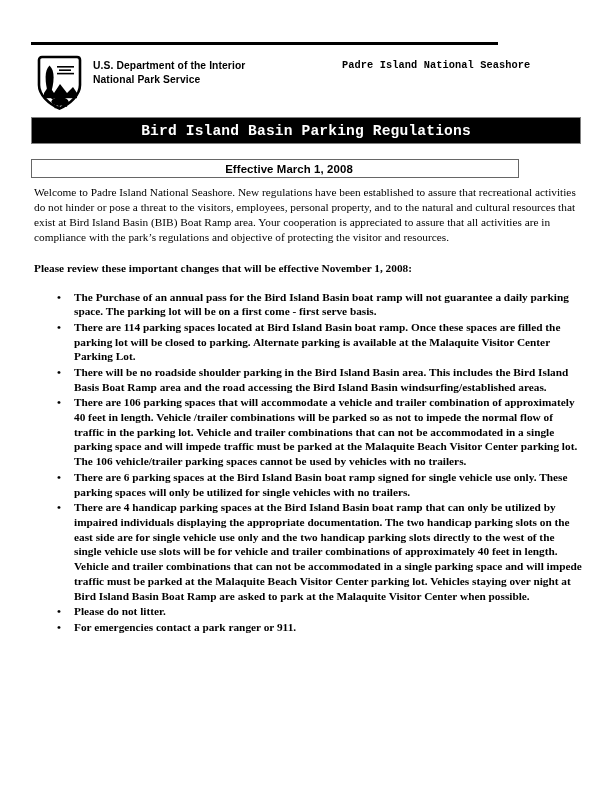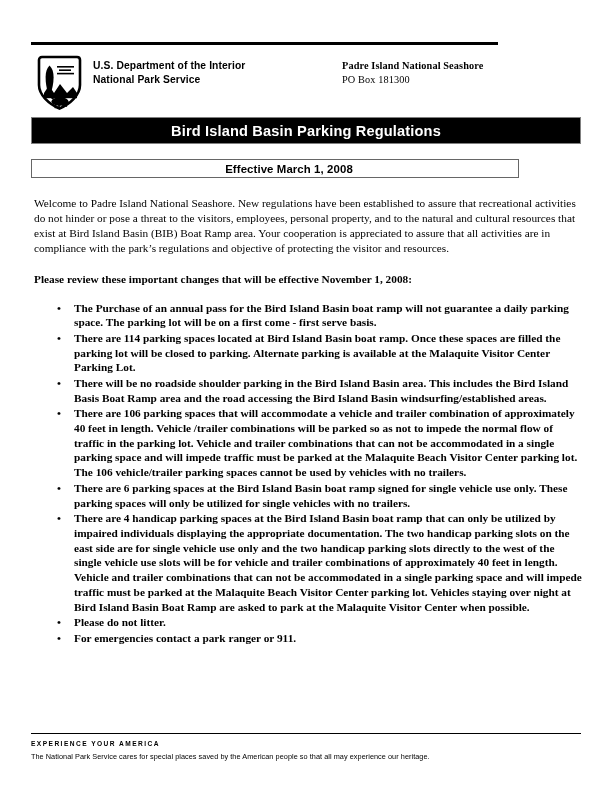--- a/index.html
+++ b/index.html
@@ -58,21 +58,21 @@
     font-weight: bold;
     font-size: 10.3px;
     line-height: 13.5px;
     letter-spacing: 0.1px;
     white-space: nowrap;
   }
   .park-block {
     position: absolute;
     left: 311px;
     top: 5px;
-    font-family: Liberation Serif, serif;
+    font-family: Liberation Mono, monospace;
     font-size: 10.3px;
     line-height: 13.8px;
     letter-spacing: 0.1px;
     white-space: nowrap;
   }
   .park-block .park-name {
     font-weight: bold;
   }
 
   
@@ -84,21 +84,21 @@
     height: 27px;
     background: #000000;
     border: 1px solid #808080;
     box-sizing: border-box;
     display: flex;
     align-items: center;
     justify-content: center;
   }
   .title-banner .title-text {
     color: #ffffff;
-    font-family: Liberation Sans, sans-serif;
+    font-family: Liberation Mono, monospace;
     font-weight: bold;
     font-size: 14.6px;
     letter-spacing: 0.15px;
     white-space: nowrap;
   }
 
   
   .effective-box {
     position: absolute;
     left: 31px;
@@ -117,21 +117,21 @@
     font-weight: bold;
     font-size: 11.4px;
     letter-spacing: 0.1px;
     white-space: nowrap;
   }
 
   
   .body-area {
     position: absolute;
     left: 34px;
-    top: 196px;
+    top: 185px;
     width: 548px;
   }
   .intro {
     font-size: 11.3px;
     line-height: 14.9px;
     text-align: left;
     margin: 0;
   }
   .lead-in {
     font-size: 11.3px;
@@ -229,21 +229,20 @@
       </svg>
     </div>
 
     <div class="agency-block">
       <div>U.S. Department of the Interior</div>
       <div>National Park Service</div>
     </div>
 
     <div class="park-block">
       <div class="park-name">Padre Island National Seashore</div>
-      <div>PO Box 181300</div>
     </div>
 
   </div>
 
   <div class="title-banner">
     <span class="title-text">Bird Island Basin Parking Regulations</span>
   </div>
 
   <div class="effective-box">
     <span class="effective-text">Effective March 1, 2008</span>
@@ -285,19 +284,14 @@
         <span class="bullet-body">Please do not litter.</span>
       </li>
       <li>
         <span class="bullet-dot">•</span>
         <span class="bullet-body">For emergencies contact a park ranger or 911.</span>
       </li>
     </ul>
 
   </div>
 
-  <div class="footer">
-    <div class="footer-rule"></div>
-    <div class="footer-tagline">EXPERIENCE YOUR AMERICA</div>
-    <div class="footer-mission">The National Park Service cares for special places saved by the American people so that all may experience our heritage.</div>
-  </div>
 
 </div>
 
 </body></html>

